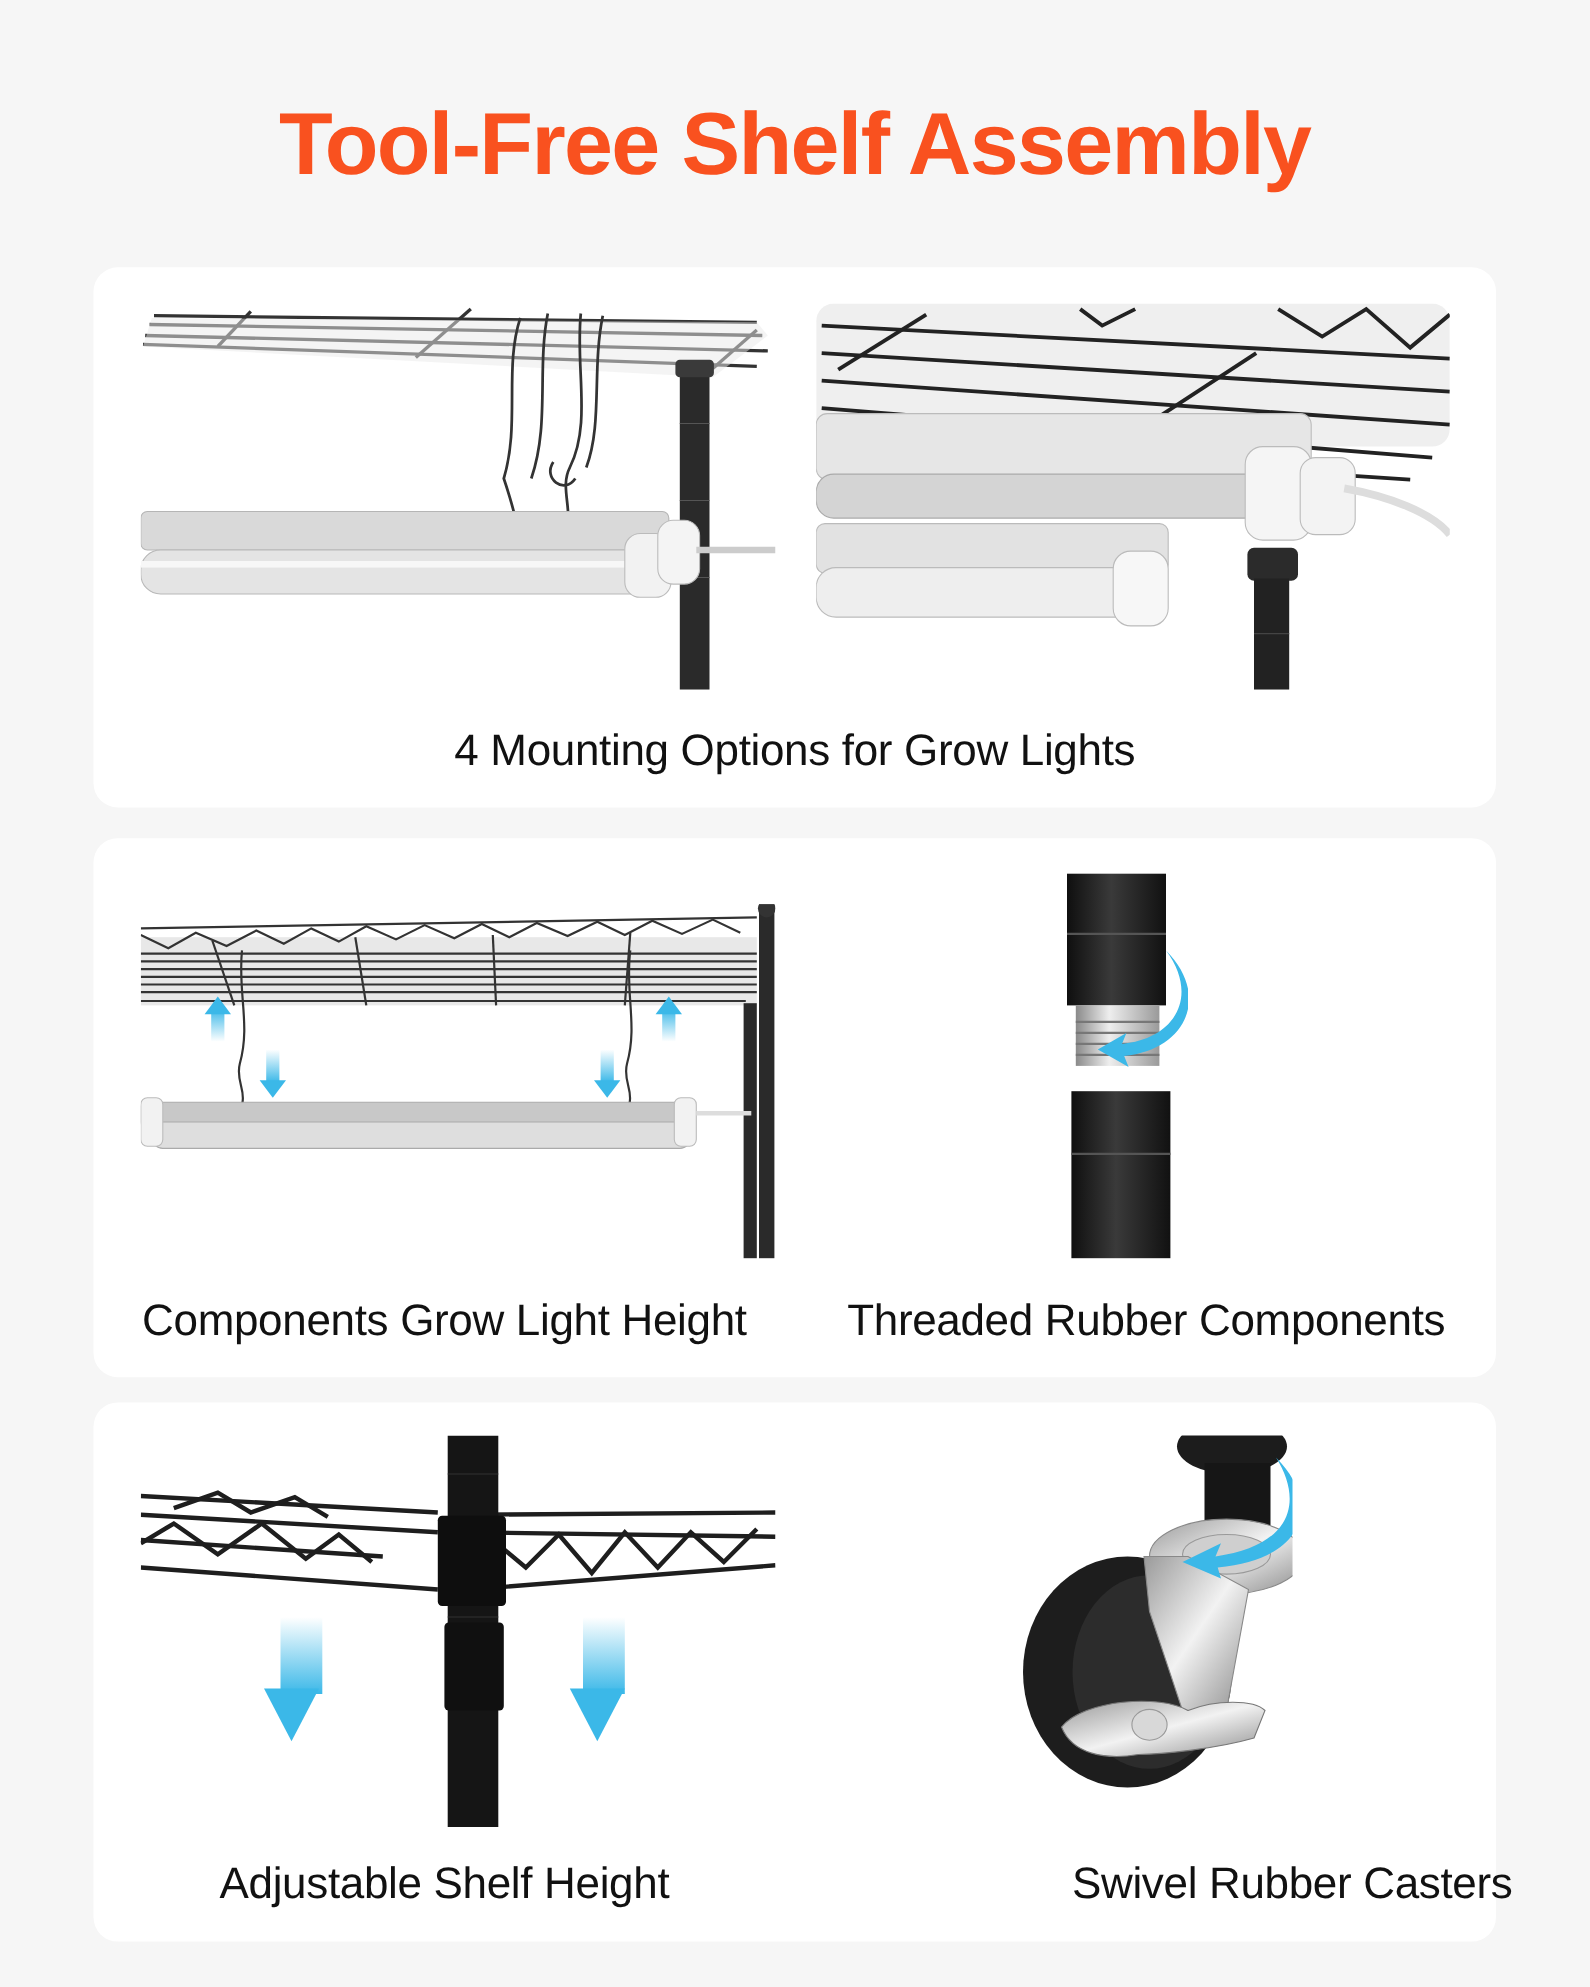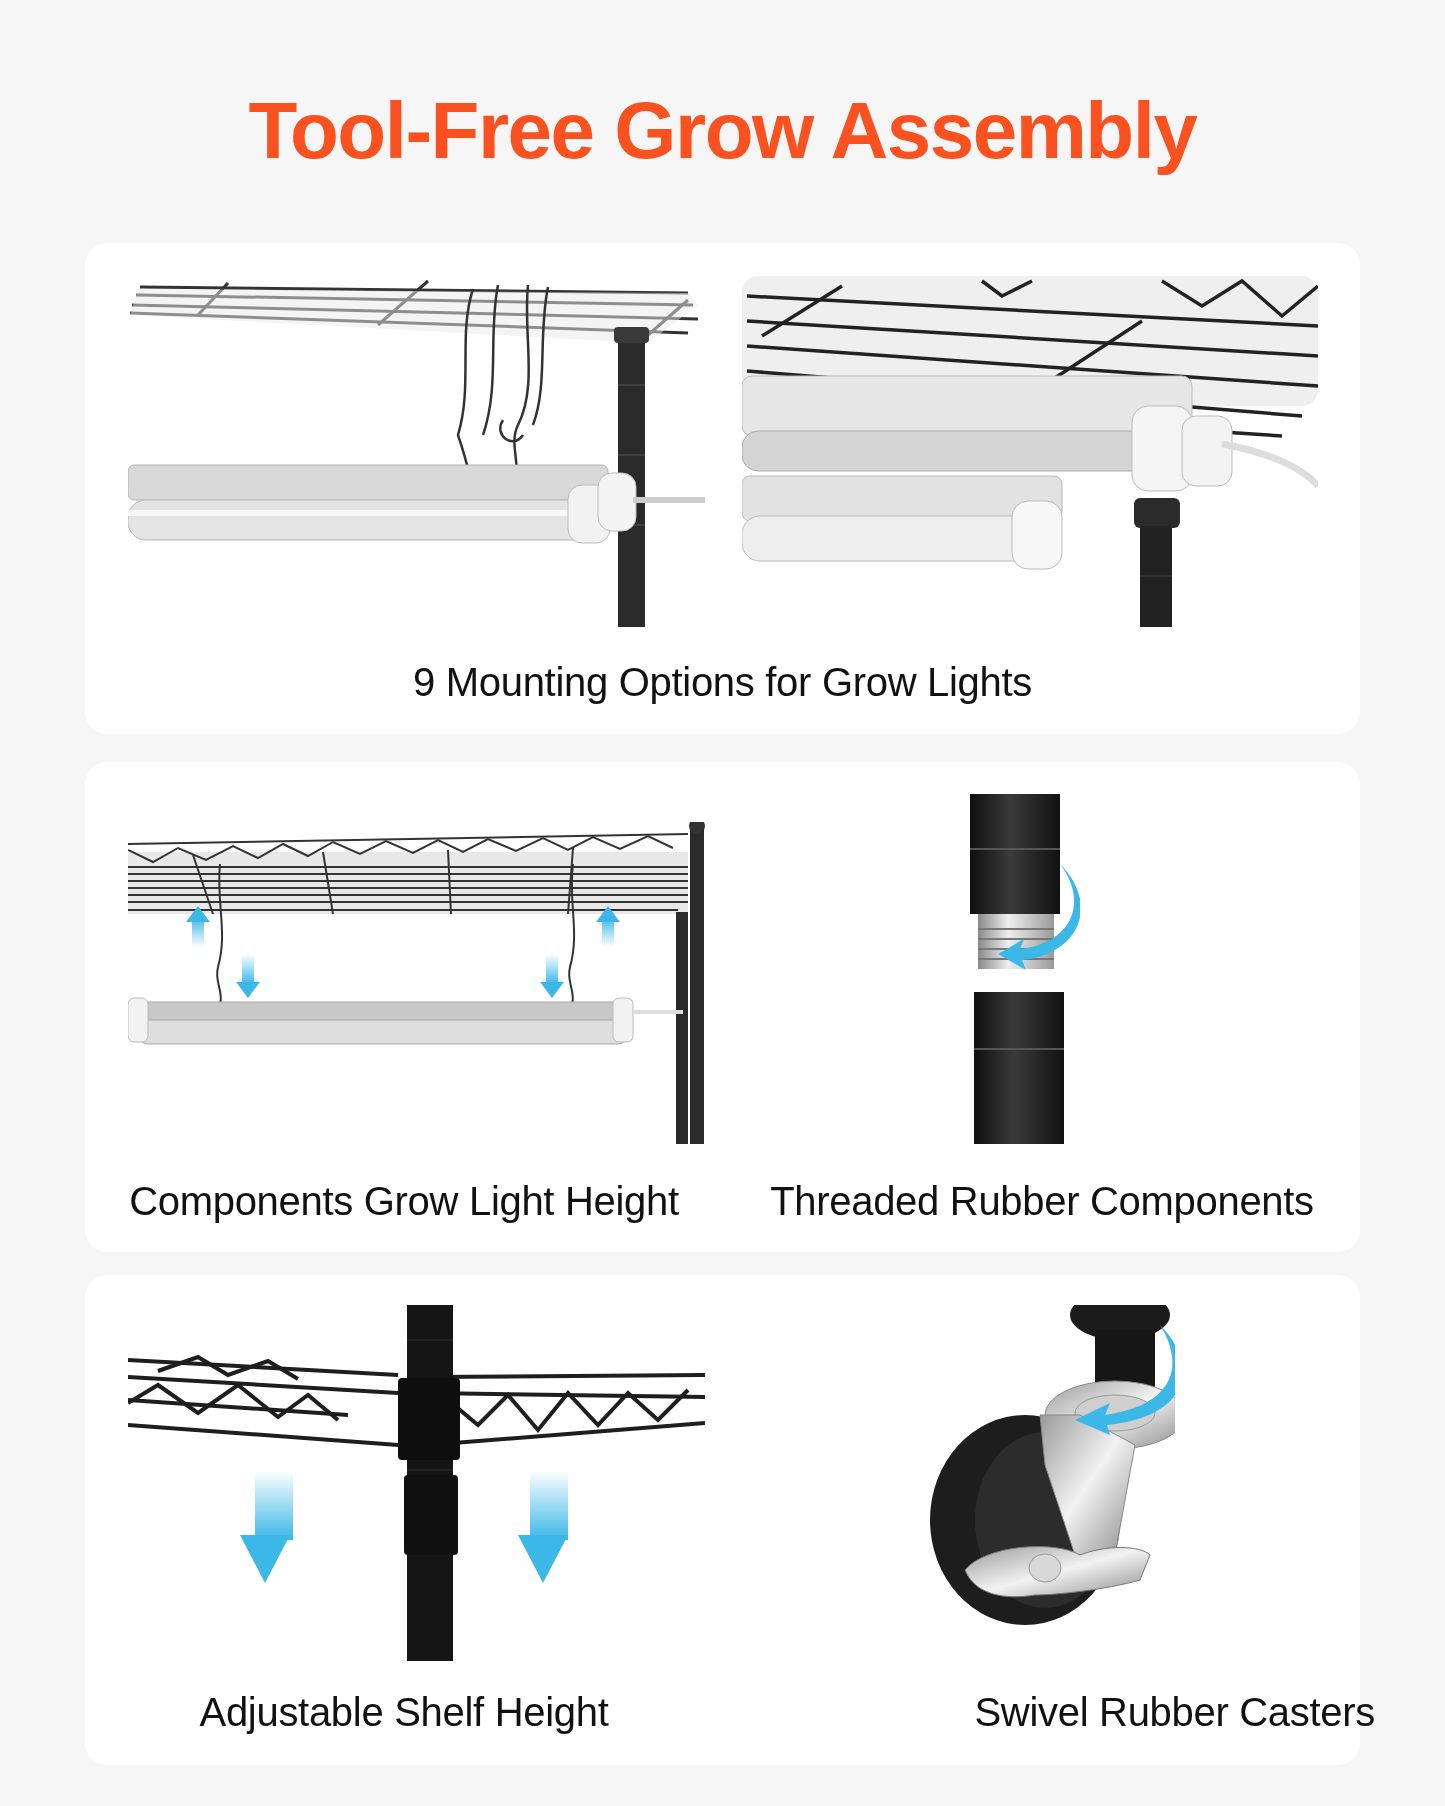--- a/index.html
+++ b/index.html
@@ -21,21 +21,21 @@
   .photo { position:absolute; }
   .photo svg { display:block; width:100%; height:100%; }
   .caption {
     position:absolute; font-size:40px; line-height:48px; color:#111; text-align:center;
     white-space:nowrap; letter-spacing:-0.3px;
   }
 </style>
 </head>
 <body>
 
-<div class="title">Tool-Free Grow Assembly</div>
+<div class="title">Tool-Free Shelf Assembly</div>
 
 <div class="card card1">
   <div class="photo" style="left:43px;top:32px;width:577px;height:352px;">
     <svg viewBox="0 0 577 352">
 
       <g stroke="#333" stroke-width="3" fill="none">
         <path d="M12 12 L560 18"></path>
           <path d="M8 20 L565 30"></path>
           <path d="M4 30 L570 44"></path>
           <path d="M2 38 L560 58"></path>
@@ -92,21 +92,21 @@
 
       <rect x="0" y="200" width="320" height="45" rx="8" fill="#e2e2e2" stroke="#bbb"></rect>
       <rect x="0" y="240" width="300" height="45" rx="18" fill="#eeeeee" stroke="#bbb"></rect>
       <rect x="270" y="225" width="50" height="68" rx="16" fill="#f7f7f7" stroke="#bbb"></rect>
 
       <rect x="392" y="222" width="46" height="30" rx="6" fill="#2b2b2b"></rect>
       <rect x="398" y="250" width="32" height="101" fill="#222"></rect>
       <path d="M398 300 H430" stroke="#444"></path>
     </svg>
   </div>
-  <div class="caption" style="left:0;top:415px;width:1275px;">9 Mounting Options for Grow Lights</div>
+  <div class="caption" style="left:0;top:415px;width:1275px;">4 Mounting Options for Grow Lights</div>
 </div>
 
 <div class="card card2">
   <div class="photo" style="left:43px;top:60px;width:577px;height:322px;">
     <svg viewBox="0 0 577 322">
       <defs>
         <linearGradient id="upGrad" x1="0" y1="1" x2="0" y2="0">
           <stop offset="0" stop-color="#3bb8e8" stop-opacity="0"></stop>
             <stop offset="1" stop-color="#3bb8e8"></stop>
         </linearGradient>

